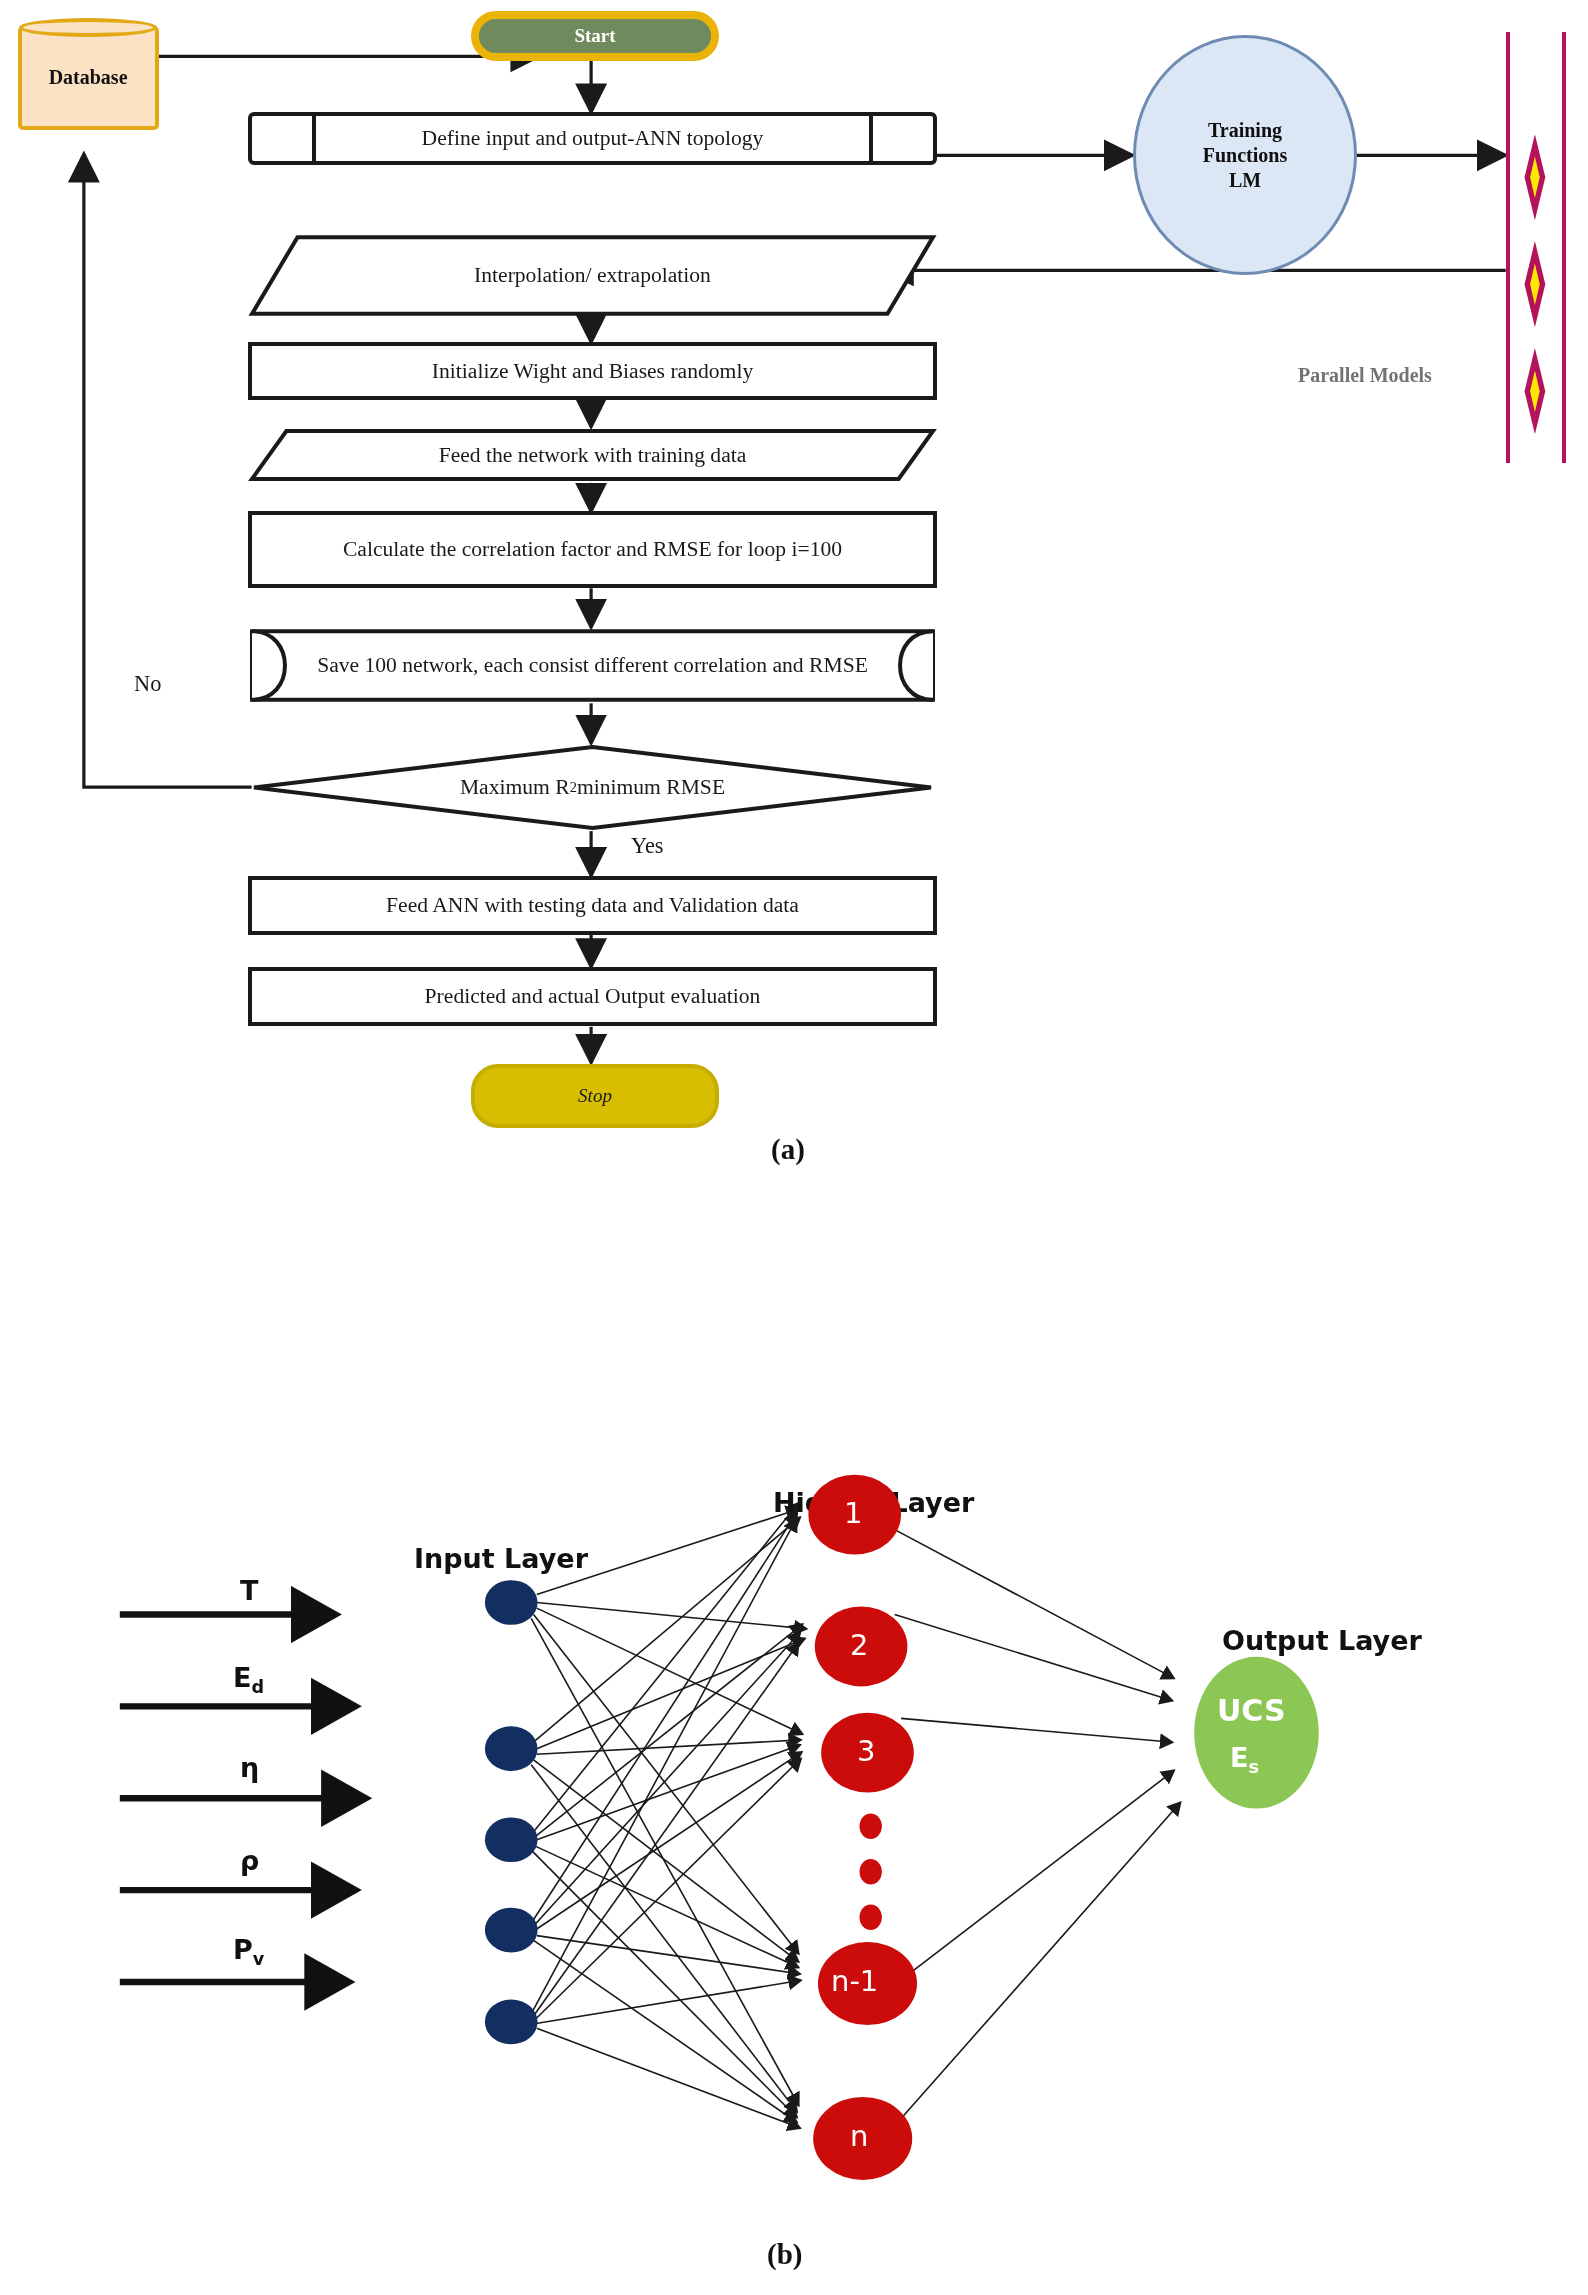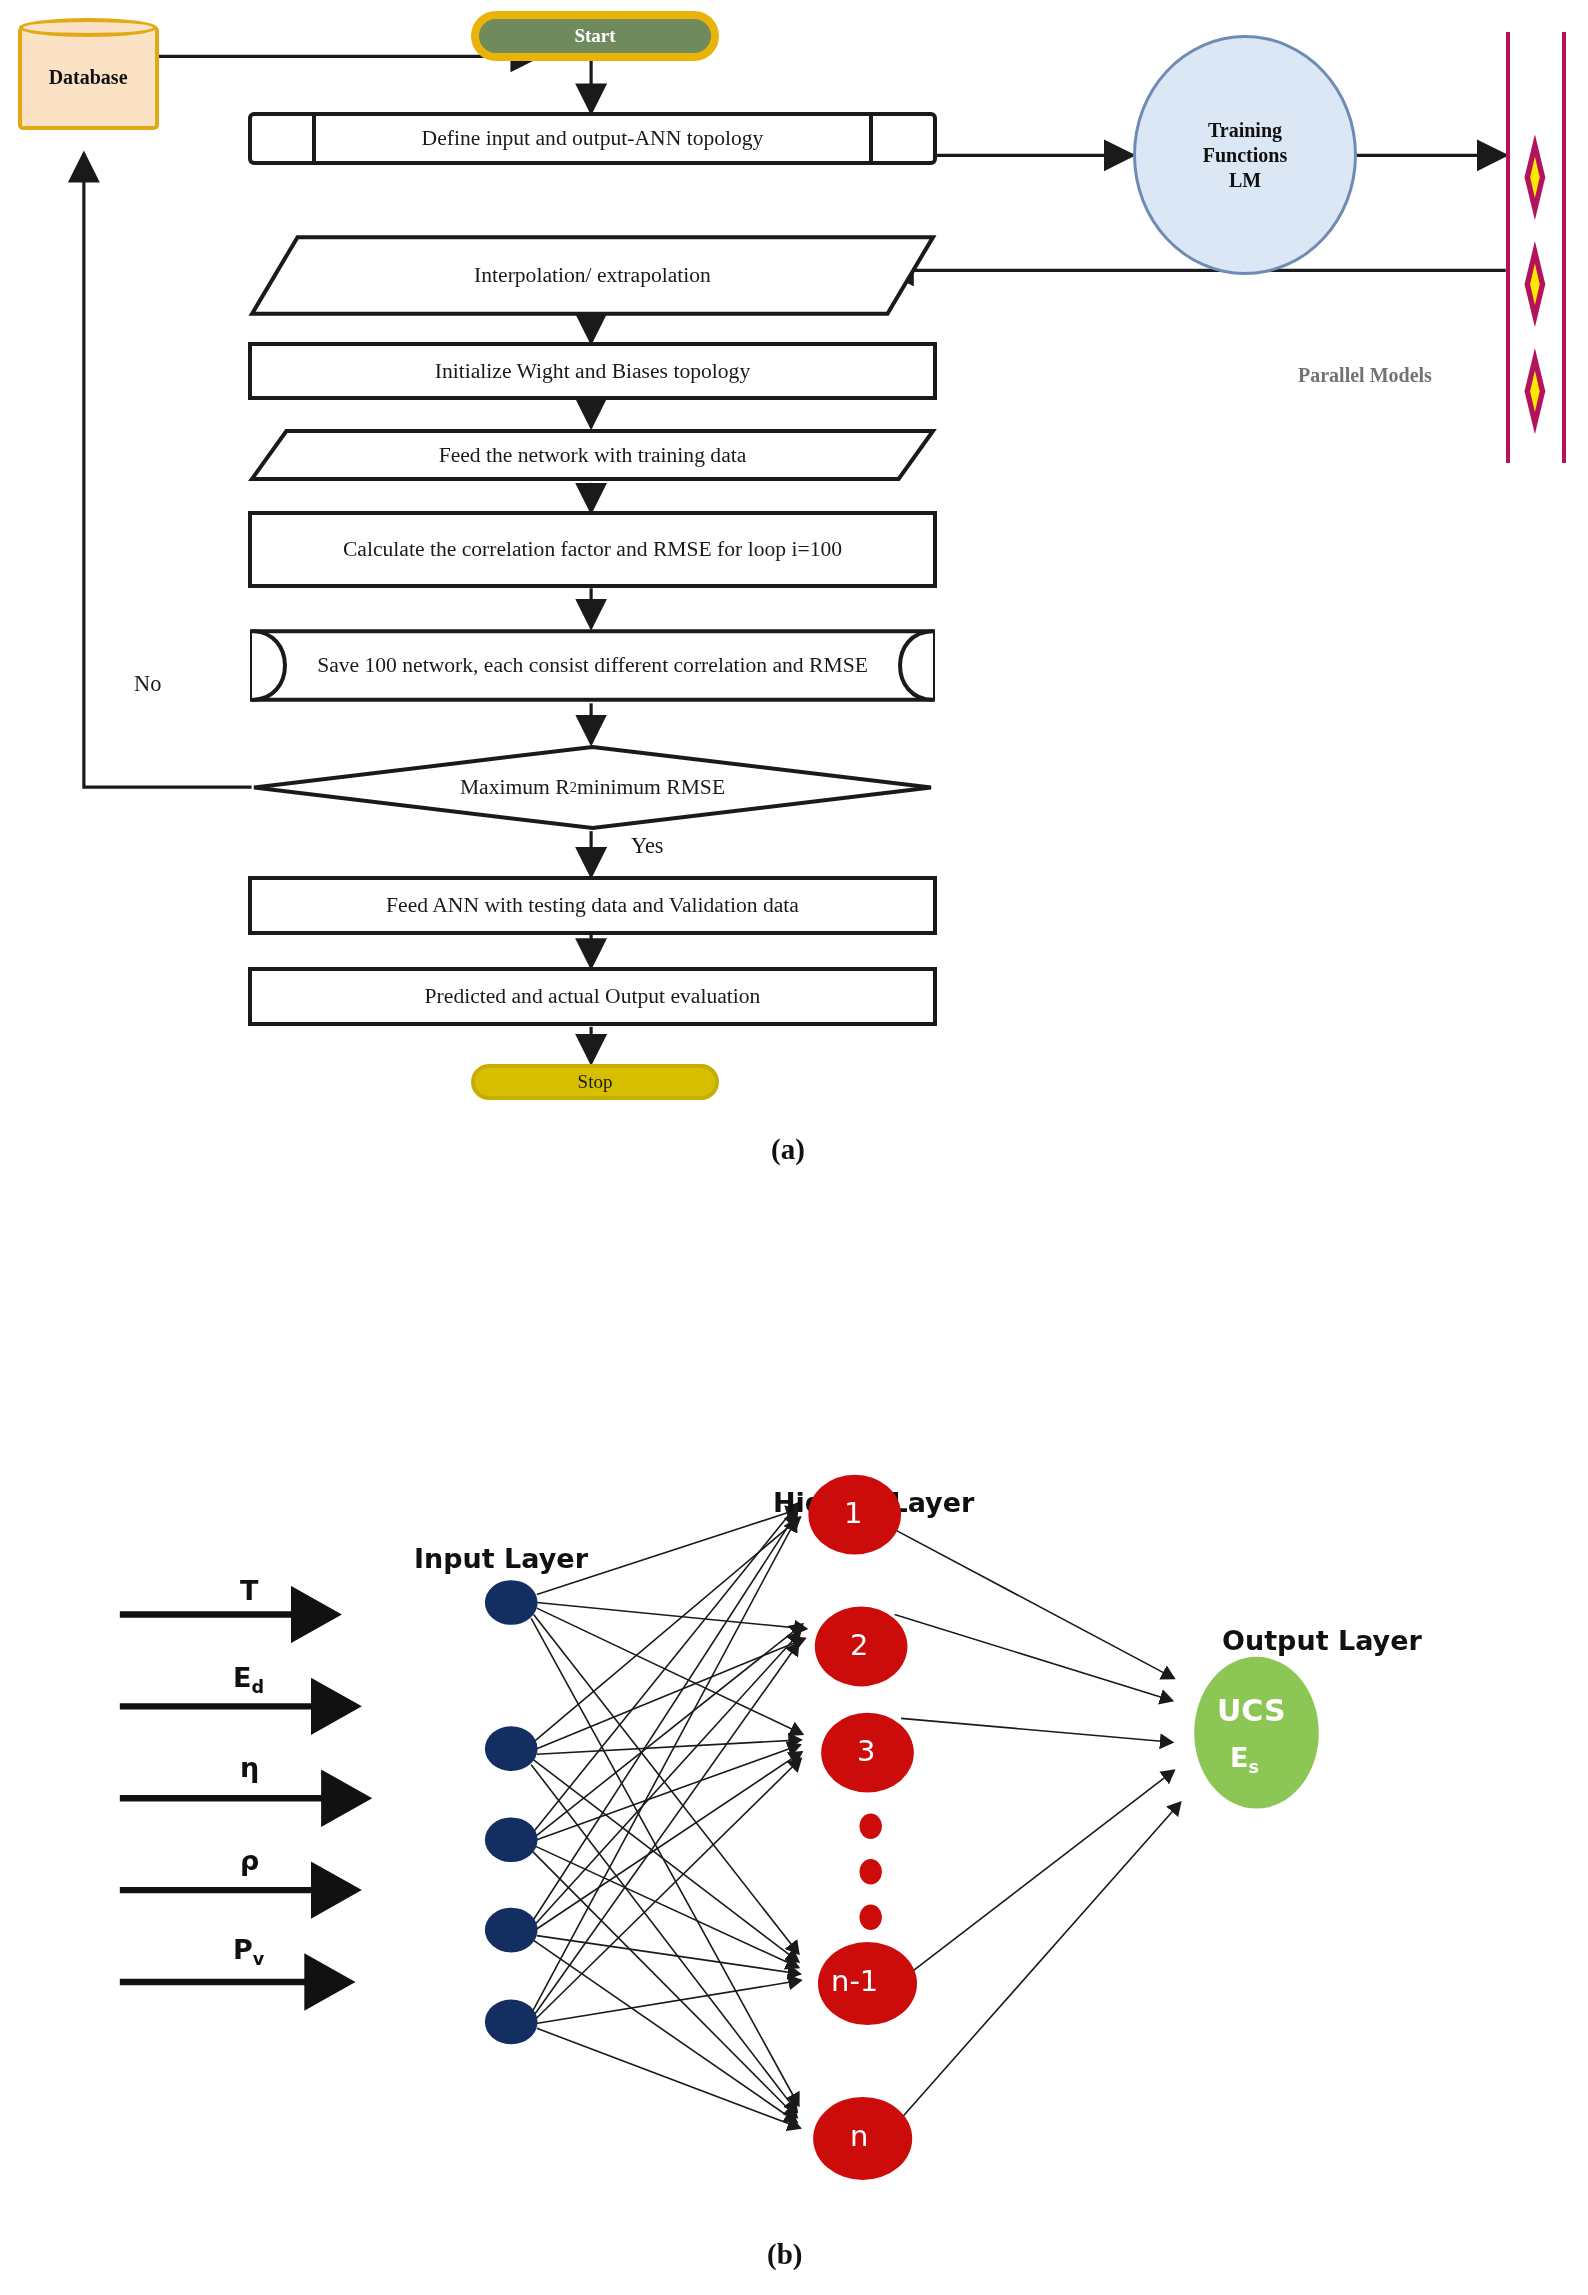--- a/index.html
+++ b/index.html
@@ -160,21 +160,21 @@
     <div class="pm-label" style="left:1298px;top:364px;">Parallel Models</div>
 
     <div class="para" style="left:248px;top:233px;width:689px;height:85px;text-decoration:underline;">
       <svg width="689" height="85" style="position:absolute;left:0;top:0;" viewBox="0 0 862 106">
         <polygon points="62,5 857,5 800,101 5,101" fill="#ffffff" stroke="#1a1a1a" stroke-width="5"></polygon>
       </svg>
       <div class="para-txt">Interpolation/ extrapolation</div>
     </div>
 
     <div class="proc" style="left:248px;top:342px;width:689px;height:58px;">
-      <span>Initialize Wight and Biases topology</span>
+      <span>Initialize Wight and Biases randomly</span>
     </div>
 
     <div class="para" style="left:248px;top:427px;width:689px;height:56px;">
       <svg width="689" height="56" style="position:absolute;left:0;top:0;" viewBox="0 0 862 70">
         <polygon points="48,5 857,5 814,65 5,65" fill="#ffffff" stroke="#1a1a1a" stroke-width="5"></polygon>
       </svg>
       <div class="para-txt">Feed the network with training data</div>
     </div>
 
     <div class="proc" style="left:248px;top:511px;width:689px;height:77px;">
@@ -205,21 +205,21 @@
     <div class="edge-label" style="left:134px;top:671px;">No</div>
 
     <div class="proc" style="left:248px;top:876px;width:689px;height:59px;">
       <span>Feed ANN with testing data and Validation data</span>
     </div>
 
     <div class="proc" style="left:248px;top:967px;width:689px;height:59px;">
       <span>Predicted and actual Output evaluation</span>
     </div>
 
-    <div class="term term-stop" style="left:471px;top:1064px;width:248px;height:36px;">Stop</div>
+    <div class="term term-stop" style="left:471px;top:1064px;width:248px;height:64px;font-style:italic;">Stop</div>
 
     <div class="fig-label" style="left:771px;top:1133px;">(a)</div>
   </div>
 
   <div id="panel-b">
 
     <svg class="abs" width="1588" height="1113" style="left:0;top:0;" viewBox="0 0 1988 1393">
       <defs>
         <marker id="nh" markerWidth="10" markerHeight="10" refX="8" refY="5" orient="auto" markerUnits="strokeWidth">
           <path d="M0,0 L9,5 L0,10 z" fill="#1a1a1a"></path>

